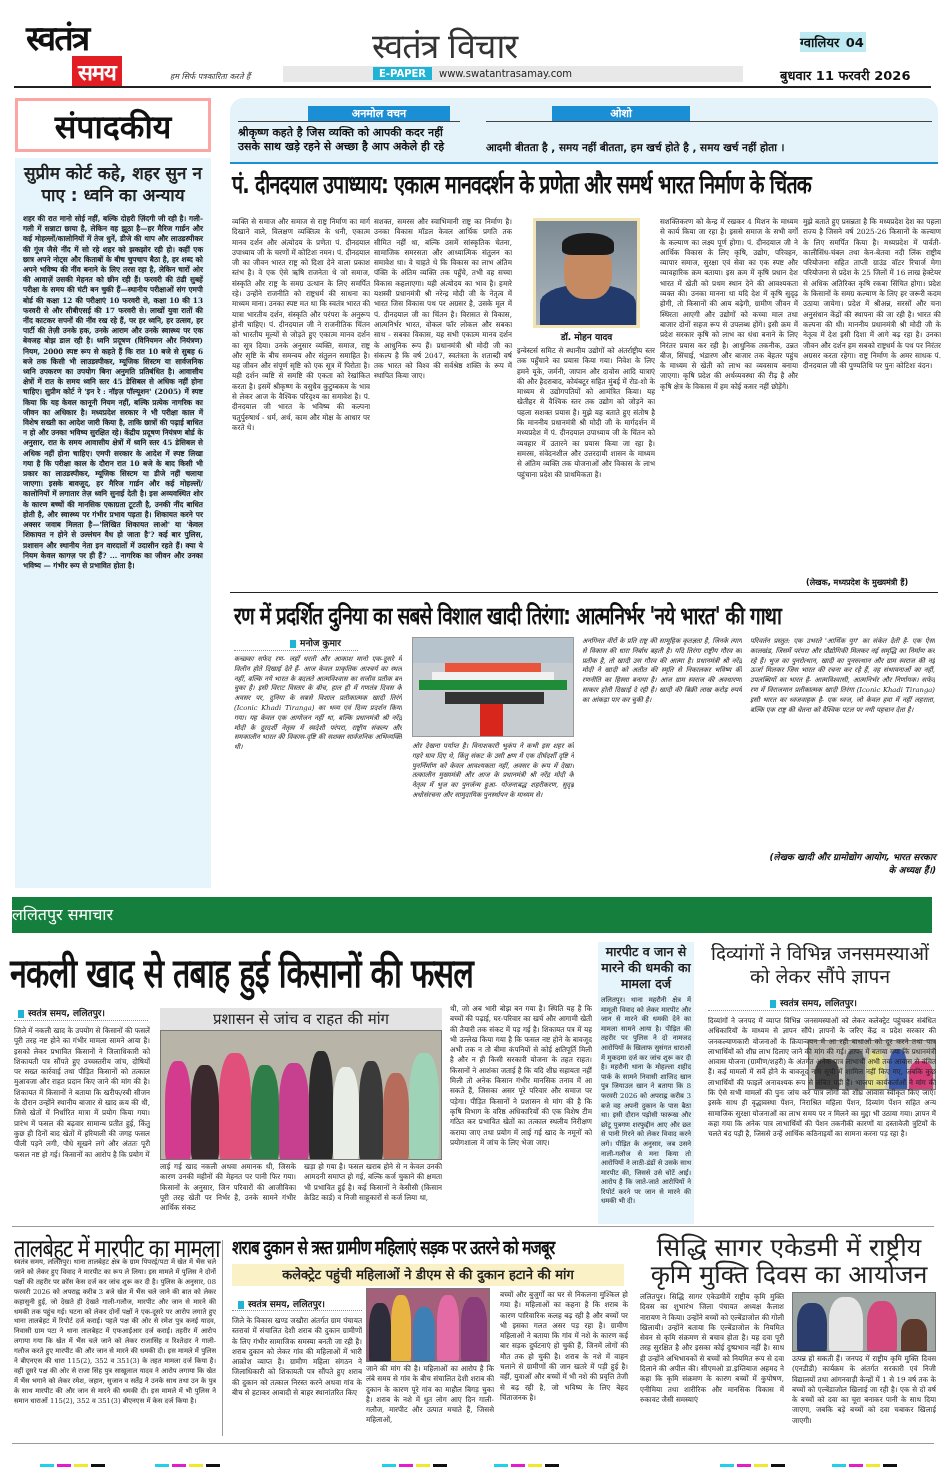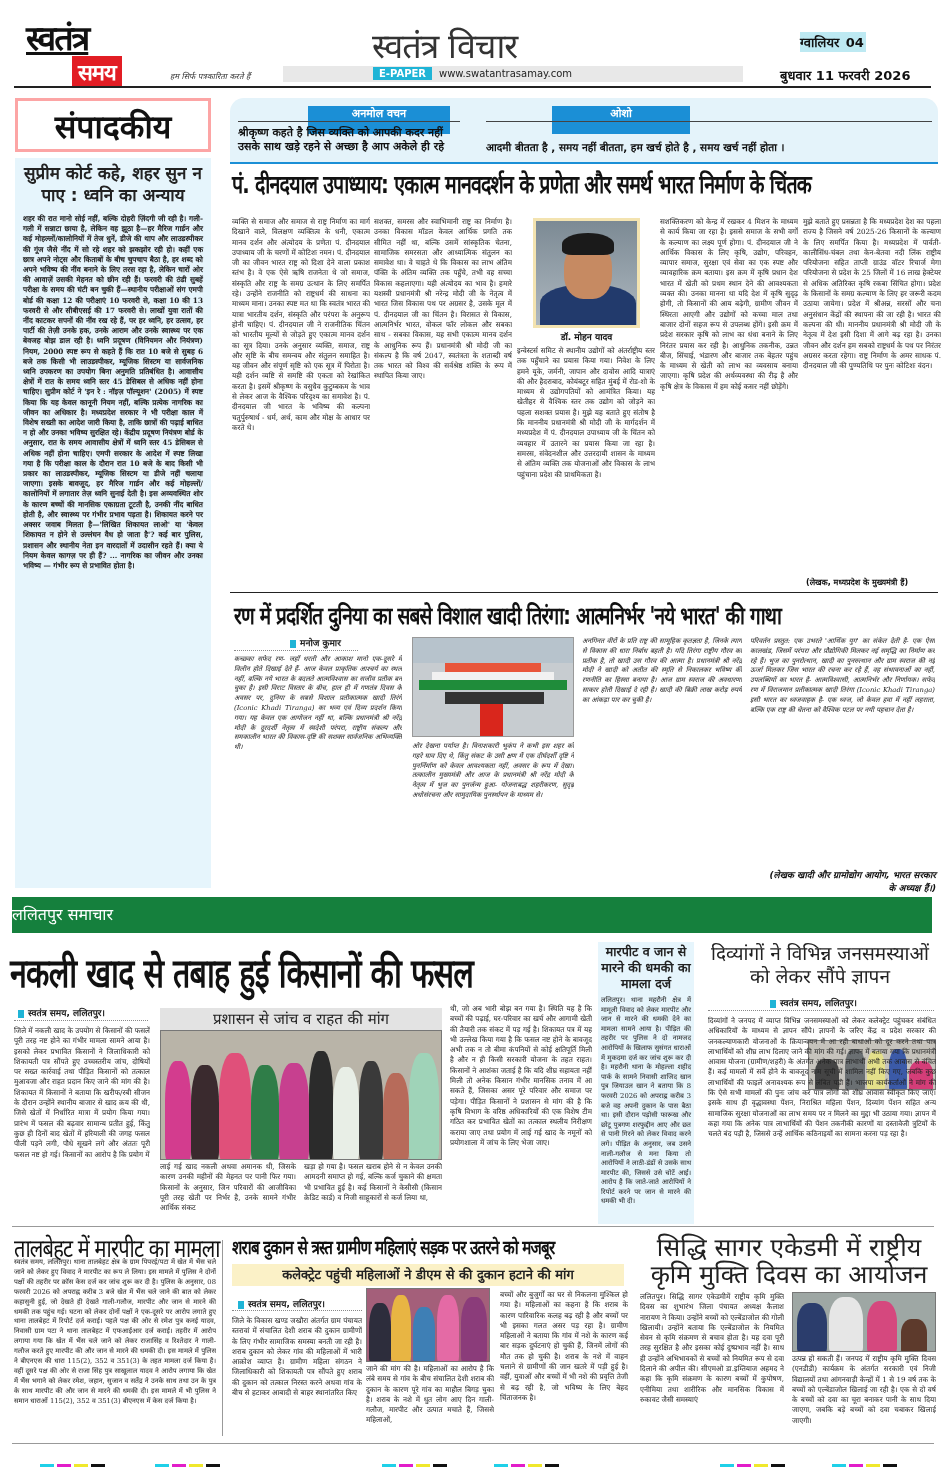--- a/index.html
+++ b/index.html
@@ -4,39 +4,39 @@
 <style>
   * { box-sizing: border-box; margin: 0; padding: 0; }
   html, body { width: 945px; height: 1468px; background: #fff; overflow: hidden; }
   body { font-family: "DejaVu Sans", sans-serif; color: #111; position: relative; }
 
   .abs { position: absolute; }
   .txt { font-family: "DejaVu Serif", serif; font-size: 7.2px; line-height: 10.3px; color: #222; text-align: justify; overflow: hidden; }
   .cond { font-family: "DejaVu Sans", sans-serif; transform-origin: left top; white-space: nowrap; }
 
   
-  .logo-top { font-family: "DejaVu Sans", sans-serif; font-weight: 900; font-size: 34px; letter-spacing: -2px; color: #111; text-decoration: underline; }
+  .logo-top { font-family: "DejaVu Sans", sans-serif; font-weight: 900; font-size: 34px; letter-spacing: -2px; color: #111; }
   .logo-box { background: #e21d24; color: #fff; font-weight: 900; font-size: 22px; padding: 0 6px; letter-spacing: -1px; }
   .tagline { font-size: 8px; color: #333; font-style: italic; }
   .mast-title { font-size: 34px; color: #333; letter-spacing: -1px; }
   .url-bar { background: #e8e8e8; height: 16px; }
   .epaper { background: #1fb4d6; color: #fff; font-size: 10px; padding: 1px 6px; font-weight: bold; }
   .url { font-size: 10px; color: #222; margin-left: 6px; }
   .city-box { background: #bde9f2; font-size: 13px; font-weight: bold; padding: 1px 0; }
   .page-num { display: inline-block; background: #bde9f2; border-radius: 50%; width: 22px; text-align: center; }
   .date { font-size: 13px; font-weight: bold; }
   .rule { height: 2px; background: #222; }
 
   
   .edit-head { border: 3px solid #fca5a5; font-weight: 900; font-size: 32px; text-align: center; background: #fff; }
   .edit-box { background: #e6f5fc; font-weight: bold; }
   .edit-title { font-size: 17px; text-align: center; line-height: 22px; color: #222; }
 
   .quote-panel { background: #e4f3fa; border-radius: 14px 14px 0 0; }
-  .pill { background: #1b8fd6; color: #fff; font-weight: bold; font-size: 11px; text-align: center; height: 28px; line-height: 15px; }
+  .pill { background: #1b8fd6; color: #fff; font-weight: bold; font-size: 11px; text-align: center; height: 15px; line-height: 15px; }
   .quote-line { height: 1px; background: #444; }
   .quote-text { font-size: 11px; font-weight: bold; color: #111; line-height: 14px; }
   .blue-rule { height: 2px; background: #1b8fd6; }
 
   .main-head { font-size: 25px; font-weight: 900; color: #111; letter-spacing: -1px; white-space: nowrap; }
   .photo { background: linear-gradient(180deg,#7c8a94 0%,#aeb8c0 100%); border: 3px solid #f3e3b0; overflow: hidden; }
   .face { position: absolute; border-radius: 45% 45% 40% 40%; background: #c68a62; }
   .hair { position: absolute; background: #1a1a1a; border-radius: 50% 50% 20% 20%; }
   .jacket { position: absolute; background: #223a6c; border-radius: 40% 40% 0 0; }
   .caption { font-size: 9px; font-weight: bold; text-align: center; color: #111; }
@@ -127,21 +127,21 @@
   <div class="sky"></div>
   <div class="band" style="top:26%;height:9%;background:#e8553a;left:20%;right:20%;"></div>
   <div class="band" style="top:35%;height:8%;background:#f1f1f1;left:12%;right:12%;"></div>
   <div class="band" style="top:43%;height:10%;background:#1f8c3a;left:4%;right:4%;"></div>
   <div class="band" style="top:55%;height:12%;background:#333;left:20%;right:18%;"></div>
   <div class="band" style="top:67%;height:33%;background:#d9261c;left:42%;right:44%;"></div>
 </div>
 <div class="abs txt italic-txt" style="left:412px;top:742px;width:162px;height:146px;font-size:6.8px;line-height:9.8px;">ओर देखना पर्याप्त है। विनाशकारी भूकंप ने कभी इस शहर को गहरे घाव दिए थे, किंतु संकट के उसी क्षण में एक दीर्घदर्शी दृष्टि ने पुनर्निर्माण को केवल आवश्यकता नहीं, अवसर के रूप में देखा। तत्कालीन मुख्यमंत्री और आज के प्रधानमंत्री श्री नरेंद्र मोदी के नेतृत्व में भुज का पुनर्जन्म हुआ- योजनाबद्ध शहरीकरण, सुदृढ़ अधोसंरचना और सामुदायिक पुनर्स्थापन के माध्यम से।</div>
 <div class="abs txt italic-txt" style="left:582px;top:637px;width:160px;height:251px;font-size:6.8px;line-height:9.8px;">अनगिनत वीरों के प्रति राष्ट्र की सामूहिक कृतज्ञता है, जिनके त्याग से विकास की धारा निर्बाध बहती है। यदि तिरंगा राष्ट्रीय गौरव का प्रतीक है, तो खादी उस गौरव की आत्मा है। प्रधानमंत्री श्री नरेंद्र मोदी ने खादी को अतीत की स्मृति से निकालकर भविष्य की रणनीति का हिस्सा बनाया है। आज ग्राम स्वराज की अवधारणा साकार होती दिखाई दे रही है। खादी की बिक्री लाख करोड़ रुपये का आंकड़ा पार कर चुकी है।</div>
 <div class="abs txt italic-txt" style="left:750px;top:637px;width:185px;height:210px;font-size:6.8px;line-height:9.8px;">परिवर्तन प्रस्तुत: एक उभरते 'आर्थिक युग' का संकेत देती है- एक ऐसा कालखंड, जिसमें परंपरा और प्रौद्योगिकी मिलकर नई समृद्धि का निर्माण कर रहे हैं। भुज का पुनरोत्थान, खादी का पुनरुत्थान और ग्राम स्वराज की नई ऊर्जा मिलकर जिस भारत की रचना कर रहे हैं, वह संभावनाओं का नहीं, उपलब्धियों का भारत है- आत्मविश्वासी, आत्मनिर्भर और निर्णायक। सफेद रण में विराजमान प्रतीकात्मक खादी तिरंगा (Iconic Khadi Tiranga) इसी भारत का ध्वजवाहक है- एक ध्वज, जो केवल हवा में नहीं लहराता, बल्कि एक राष्ट्र की चेतना को वैश्विक पटल पर नयी पहचान देता है।</div>
-<div class="abs" style="left:766px;top:850px;width:170px;font-size:9px;font-weight:bold;font-style:italic;text-align:right;color:#111;margin-top:18px;">(लेखक खादी और ग्रामोद्योग आयोग, भारत सरकार के अध्यक्ष हैं।)</div>
+<div class="abs" style="left:766px;top:850px;width:170px;font-size:9px;font-weight:bold;font-style:italic;text-align:right;color:#111;">(लेखक खादी और ग्रामोद्योग आयोग, भारत सरकार के अध्यक्ष हैं।)</div>
 
 <div class="abs section-bar" style="left:12px;top:897px;width:920px;height:36px;line-height:36px;">ललितपुर समाचार</div>
 
 <div class="abs sec-head cond" style="left:10px;top:944px;font-size:40px;transform:scaleX(0.76);">नकली खाद से तबाह हुई किसानों की फसल</div>
 
 <div class="abs byline" style="left:18px;top:1006px;">
   <span class="sq"></span><span>स्वतंत्र समय, ललितपुर।</span>
 </div>
 <div class="abs dotline" style="left:14px;top:1020px;width:134px;"></div>
 <div class="abs txt" style="left:14px;top:1026px;width:136px;height:192px;">जिले में नकली खाद के उपयोग से किसानों की फसलें पूरी तरह नष्ट होने का गंभीर मामला सामने आया है। इसको लेकर प्रभावित किसानों ने जिलाधिकारी को शिकायती पत्र सौंपते हुए उच्चस्तरीय जांच, दोषियों पर सख्त कार्रवाई तथा पीड़ित किसानों को तत्काल मुआवजा और राहत प्रदान किए जाने की मांग की है। शिकायत में किसानों ने बताया कि खरीफ/रबी सीजन के दौरान उन्होंने स्थानीय बाजार से खाद क्रय की थी, जिसे खेतों में निर्धारित मात्रा में प्रयोग किया गया। प्रारंभ में फसल की बढ़वार सामान्य प्रतीत हुई, किंतु कुछ ही दिनों बाद खेतों में हरियाली की जगह फसल पीली पड़ने लगी, पौधे सूखने लगे और अंततः पूरी फसल नष्ट हो गई। किसानों का आरोप है कि प्रयोग में</div>

